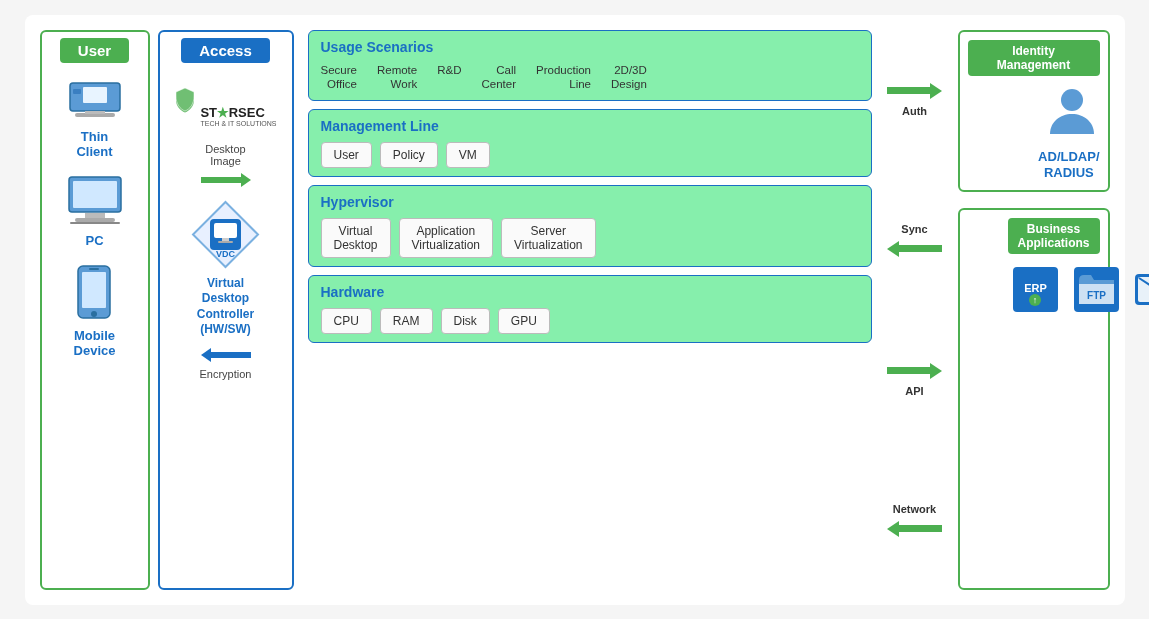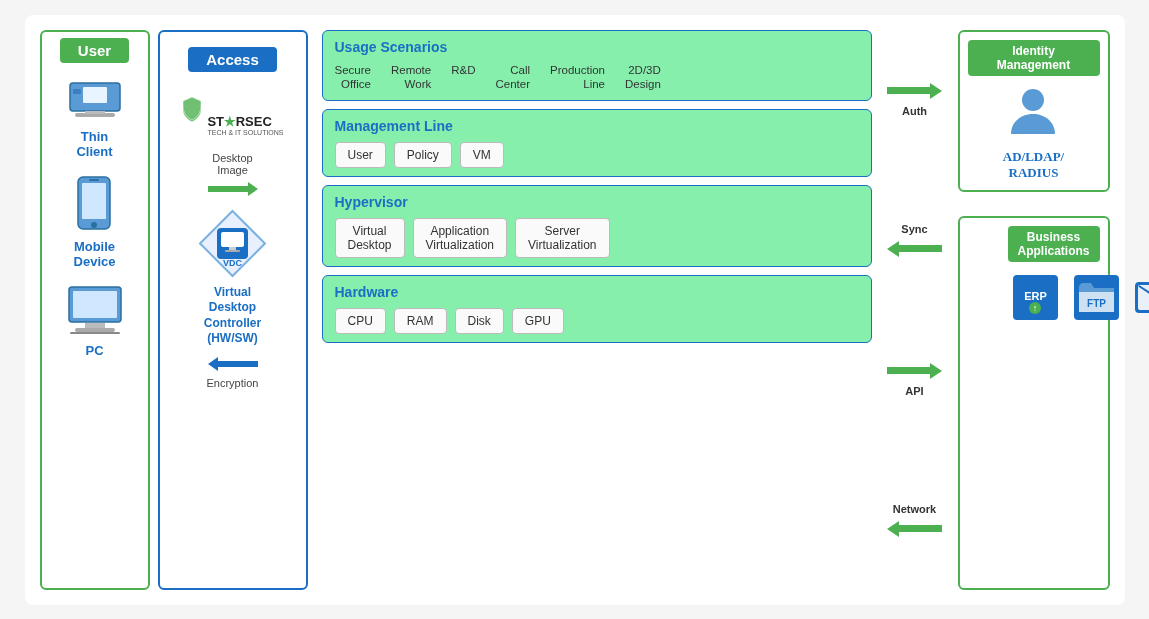--- a/index.html
+++ b/index.html
@@ -60,24 +60,24 @@
       font-size: 13px;
       font-weight: bold;
       text-align: center;
     }
 
     
     .access-col {
       display: flex;
       flex-direction: column;
       align-items: center;
-      width: 150px;
+      width: 136px;
       border: 2px solid #1a6fc4;
       border-radius: 6px;
-      padding: 15px 4px;
+      padding: 6px 4px;
       flex-shrink: 0;
     }
     .col-header-blue {
       background: #1a6fc4;
       color: #fff;
       font-weight: bold;
       font-size: 15px;
       padding: 4px 18px;
       border-radius: 4px;
       margin-bottom: 8px;
@@ -216,21 +216,21 @@
     .arr-left {
       display: flex;
       align-items: center;
       width: 55px;
     }
 
     
     .right-section {
       display: flex;
       flex-direction: column;
-      gap: 24px;
+      gap: 16px;
       width: 152px;
       flex-shrink: 0;
     }
     .right-panel {
       border: 2px solid #4CAF50;
       border-radius: 6px;
       padding: 8px;
       background: #fff;
     }
     .right-panel-header {
@@ -239,23 +239,22 @@
       font-weight: bold;
       font-size: 12px;
       padding: 4px 8px;
       border-radius: 4px;
       margin-bottom: 8px;
       text-align: center;
     }
     .right-panel-content {
       display: flex;
       flex-direction: column;
-      align-items: center;
+      align-items: flex-end;
       gap: 6px;
-      font-family: Liberation Serif, serif;
     }
     .id-mgmt-text {
       color: #1a6fc4;
       font-size: 13px;
       font-weight: bold;
       text-align: center;
       line-height: 1.3;
     }
     .biz-app-icons {
       display: grid;
@@ -291,42 +290,42 @@
           <rect x="8" y="8" width="8" height="5" rx="1" fill="#3a7fc1"></rect>
           <rect x="10" y="32" width="40" height="4" rx="2" fill="#aaa"></rect>
           <rect x="20" y="30" width="20" height="3" fill="#bbb"></rect>
         </svg>
       </div>
       <div class="device-label">Thin<br>Client</div>
     </div>
 
     <div class="device-item">
       <div class="device-icon">
+        <svg width="60" height="50" viewBox="0 0 60 50">
+          <rect x="4" y="2" width="52" height="35" rx="3" fill="#5b9bd5" stroke="#2a6fa0" stroke-width="1.5"></rect>
+          <rect x="8" y="6" width="44" height="27" rx="1" fill="#d0e8ff"></rect>
+          <rect x="20" y="38" width="20" height="5" fill="#bbb"></rect>
+          <rect x="10" y="43" width="40" height="4" rx="2" fill="#aaa"></rect>
+
+          <rect x="5" y="47" width="50" height="2" rx="1" fill="#888"></rect>
+        </svg>
+      </div>
+      <div class="device-label">PC</div>
+    </div>
+
+    <div class="device-item">
+      <div class="device-icon">
         <svg width="36" height="56" viewBox="0 0 36 56">
           <rect x="2" y="2" width="32" height="52" rx="5" fill="#5b9bd5" stroke="#2a6fa0" stroke-width="1.5"></rect>
           <rect x="6" y="8" width="24" height="36" rx="1" fill="#d0e8ff"></rect>
           <circle cx="18" cy="50" r="3" fill="#2a6fa0"></circle>
           <rect x="13" y="4" width="10" height="2" rx="1" fill="#2a6fa0"></rect>
         </svg>
       </div>
       <div class="device-label">Mobile<br>Device</div>
-    </div>
-
-    <div class="device-item">
-      <div class="device-icon">
-        <svg width="60" height="50" viewBox="0 0 60 50">
-          <rect x="4" y="2" width="52" height="35" rx="3" fill="#5b9bd5" stroke="#2a6fa0" stroke-width="1.5"></rect>
-          <rect x="8" y="6" width="44" height="27" rx="1" fill="#d0e8ff"></rect>
-          <rect x="20" y="38" width="20" height="5" fill="#bbb"></rect>
-          <rect x="10" y="43" width="40" height="4" rx="2" fill="#aaa"></rect>
-
-          <rect x="5" y="47" width="50" height="2" rx="1" fill="#888"></rect>
-        </svg>
-      </div>
-      <div class="device-label">PC</div>
     </div>
   </div>
 
   <div class="access-col">
     <div class="col-header-blue">Access</div>
 
     <div class="starsec-logo">
       <span class="shield-icon">
         <svg width="22" height="26" viewBox="0 0 22 26">
           <path d="M11 1L2 5v8c0 6 4 10.5 9 12.5 5-2 9-6.5 9-12.5V5L11 1z" fill="#4CAF50" opacity="0.8"></path>

